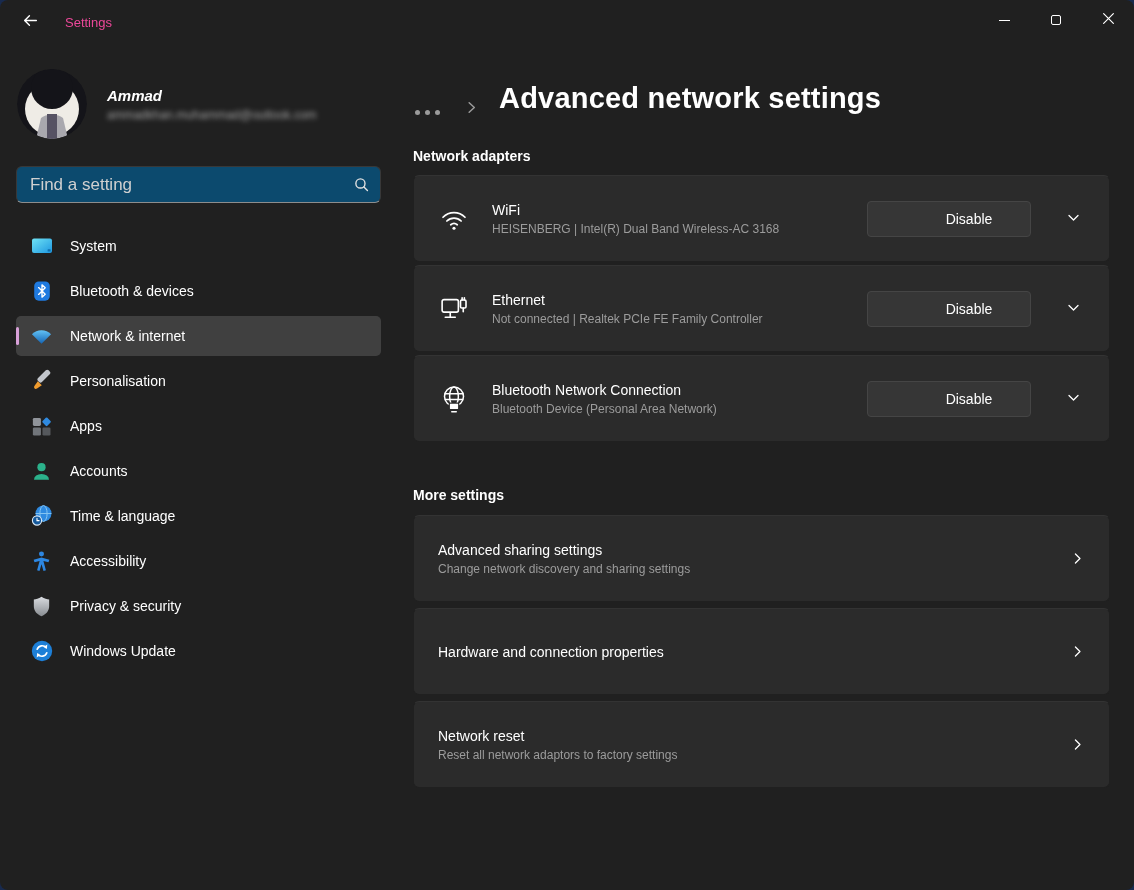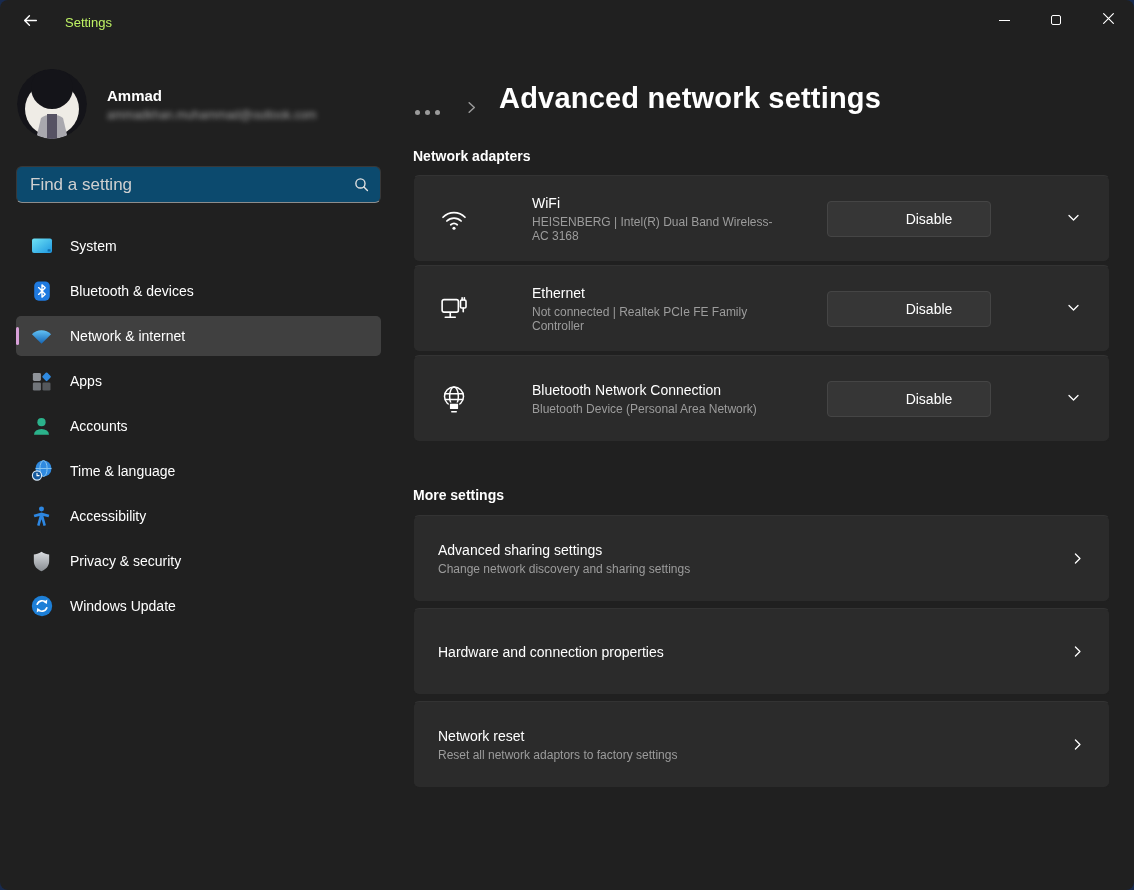--- a/index.html
+++ b/index.html
@@ -3,32 +3,32 @@
 <meta charset="utf-8">
 <style>
   * { margin:0; padding:0; box-sizing:border-box; }
   html,body { width:1134px; height:890px; overflow:hidden; }
   body { background:#182a4e; font-family:"Liberation Sans","DejaVu Sans",sans-serif; }
   .window { position:absolute; inset:0; background:#202020; border-radius:8px; overflow:hidden; color:#fff; }
 
   
   .titlebar { position:relative; height:44px; display:flex; align-items:center; }
   .back-btn { width:36px; height:34px; margin-left:12px; border-radius:5px; display:flex; align-items:center; justify-content:center; cursor:pointer; background:transparent; border:none; }
-  .app-title { font-size:13px; color:#bef264; margin-left:17px; }
+  .app-title { font-size:13px; color:#ec4899; margin-left:17px; }
   .caption-controls { position:absolute; right:0; top:0; height:40px; display:flex; }
   .cap-btn { width:52px; height:40px; display:flex; align-items:center; justify-content:center; background:transparent; border:none; cursor:pointer; }
   .max-glyph { width:10px; height:10px; border:1px solid #fff; border-radius:2px; display:block; }
   .min-glyph { width:11px; height:1px; background:#fff; display:block; }
 
   
   .sidebar { position:absolute; left:0; top:44px; bottom:0; width:397px; padding:12px 16px 0 16px; }
   .profile { display:flex; align-items:center; margin:13px 0 0 1px; }
   .avatar { width:70px; height:70px; border-radius:50%; overflow:hidden; flex:0 0 auto; }
   .profile-text { margin-left:20px; min-width:0; }
-  .profile-name { font-size:15px; font-weight:700; color:#fff; }
+  .profile-name { font-size:15px; font-weight:700; color:#fff;font-style:italic; }
   .profile-email { font-size:12px; color:#a8a8a8; margin-top:4px; white-space:nowrap; overflow:hidden; max-width:250px; filter:blur(2.4px); opacity:.95; }
   .searchbox { position:relative; margin-top:27px; height:37px; }
   .searchbox input { width:100%; height:100%; background:#0c4a6e; border:1px solid #383838; border-bottom:1px solid #8d8d8d; border-radius:6px; color:#e8e8e8; font-size:17px; padding:0 16px 0 13px; outline:none; font-family:inherit; }
   .searchbox input::placeholder { color:#d0d0d0; }
   .search-ic { position:absolute; right:11px; top:10px; pointer-events:auto; cursor:pointer; }
 
   .nav { margin-top:23px; }
   .nav-item { position:relative; height:40px; margin:5px 0; border-radius:5px; display:flex; align-items:center; padding:0 13px; cursor:pointer; }
   .nav-item.selected { background:#404040; }
   .nav-item.selected::before { content:""; position:absolute; left:0; top:11px; bottom:11px; width:3px; border-radius:2px; background:#d8a0d8; }
@@ -41,21 +41,21 @@
   .crumb-dots { display:flex; gap:5px; align-items:center; padding:0 2px; cursor:pointer; }
   .crumb-dots i { width:5px; height:5px; border-radius:50%; background:#9b9b9b; display:block; }
   .crumb-sep { margin:0 20px 0 22px; display:flex; align-items:center; }
   .page-title { font-size:29px; font-weight:700; letter-spacing:.2px; color:#fff; }
 
   .section-heading { font-size:14px; font-weight:700; color:#fff; margin-top:33px; margin-bottom:11px; }
   .section-heading.more { margin-top:45px; margin-bottom:12px; }
 
   .cards { width:697px; }
   .card { background:#2b2b2b; border:1px solid #202020; border-top-color:#333; border-radius:6px; height:87px; display:flex; align-items:center; padding:0 24px; }
-  .adapter-card { margin-bottom:3px;gap:40px; }
+  .adapter-card { margin-bottom:3px; }
   .more-card { margin-bottom:6px; cursor:pointer; }
   .adapter-ic { width:32px; display:flex; align-items:center; justify-content:center; margin-right:22px; flex:0 0 auto; }
   .row-text { display:flex; flex-direction:column; gap:4px; min-width:0; }
   .row-title { font-size:14px; color:#fff; }
   .row-desc { font-size:12px; color:#9c9c9c; }
   .row-desc:empty { display:none; }
   .disable-btn { margin-left:auto; width:164px; height:36px; background:#363636; border:1px solid #454545; border-radius:4px; color:#fff; font-size:14px; font-family:inherit; cursor:pointer; flex:0 0 auto;padding-left:40px; }
   .expand-btn { margin-left:30px; width:24px; height:24px; display:flex; align-items:center; justify-content:center; background:transparent; border:none; cursor:pointer; flex:0 0 auto; }
   .more-chevron { margin-left:auto; display:flex; align-items:center; flex:0 0 auto; }
 </style>
@@ -161,20 +161,29 @@
                   <stop offset="0" stop-color="#62c2f5"></stop>
                   <stop offset="1" stop-color="#1464b4"></stop>
                 </linearGradient>
               </defs>
               <path d="M12 19 L2.8 9.8 A13 13 0 0 1 21.2 9.8 Z" fill="url(#gwifi)"></path>
             </svg>
         </span>
         <span class="nav-label">Network &amp; internet</span>
       </div>
 
+      <div class="nav-item">
+        <span class="nav-ic">
+          <svg width="24" height="24" viewBox="0 0 24 24">
+              <rect x="11" y="-1" width="5.5" height="15" rx="2" transform="rotate(45 13 7)" fill="#c2c6cc"></rect>
+              <path d="M7.8 12.2 L11.8 16.2 L7 19.6 C5 20.6 3.4 19 4.4 17 Z" fill="#f09b2d"></path>
+            </svg>
+        </span>
+        <span class="nav-label">Personalisation</span>
+      </div>
 
       <div class="nav-item">
         <span class="nav-ic">
           <svg width="23" height="23" viewBox="0 0 24 24">
               <rect x="3" y="3" width="8.4" height="8.4" rx="1.4" fill="#90949a"></rect>
               <rect x="3" y="13" width="8.4" height="8.4" rx="1.4" fill="#71757a"></rect>
               <rect x="13" y="13" width="8.4" height="8.4" rx="1.4" fill="#55585c"></rect>
               <rect x="13.8" y="3.6" width="7" height="7" rx="1.2" transform="rotate(45 17.3 7.1)" fill="#2f8ae0"></rect>
             </svg>
         </span>

